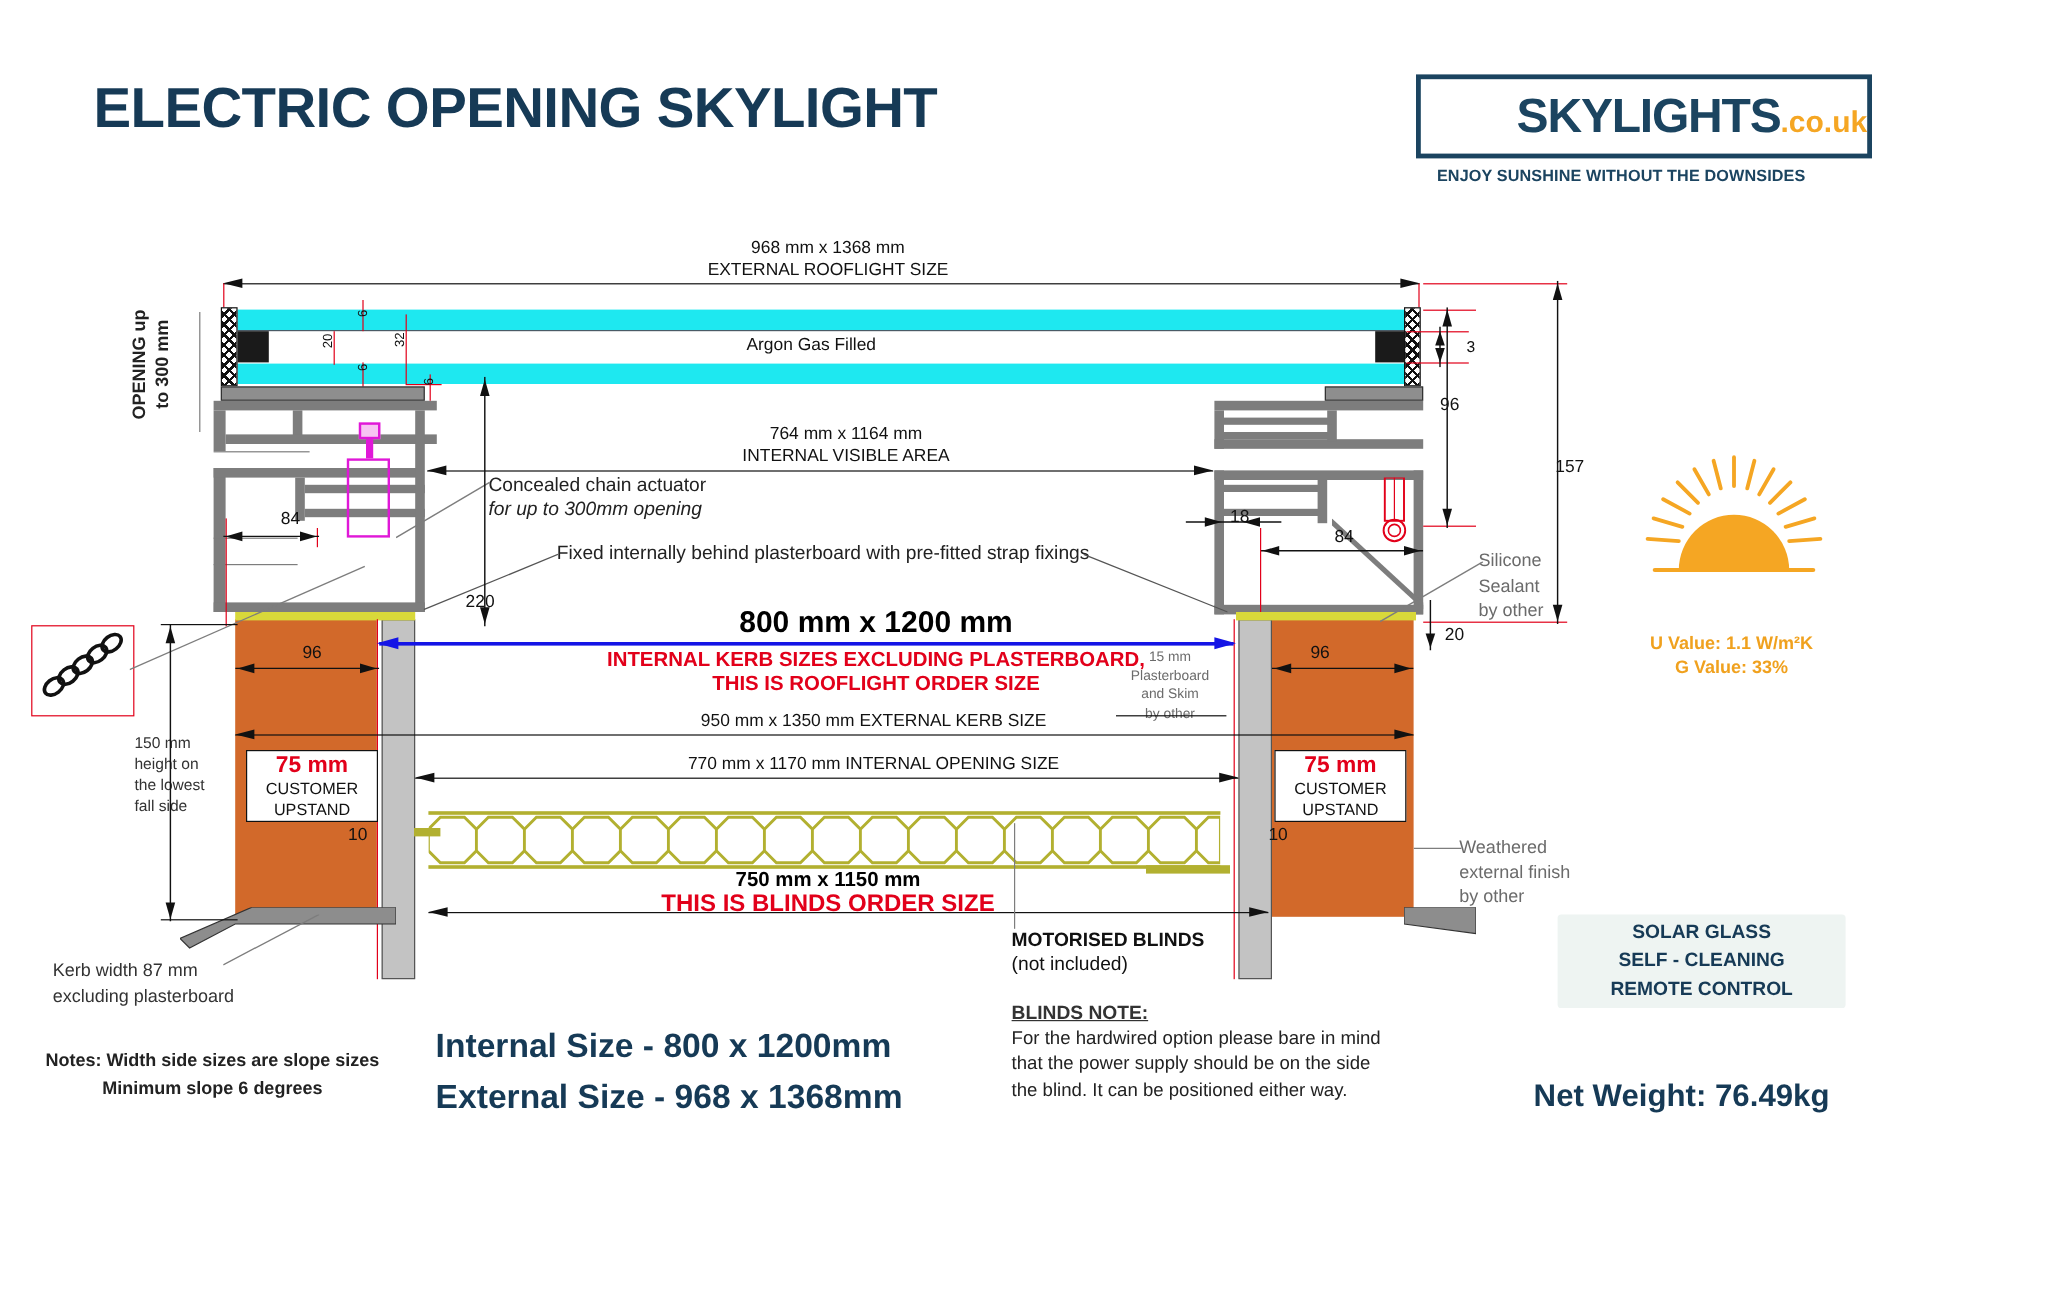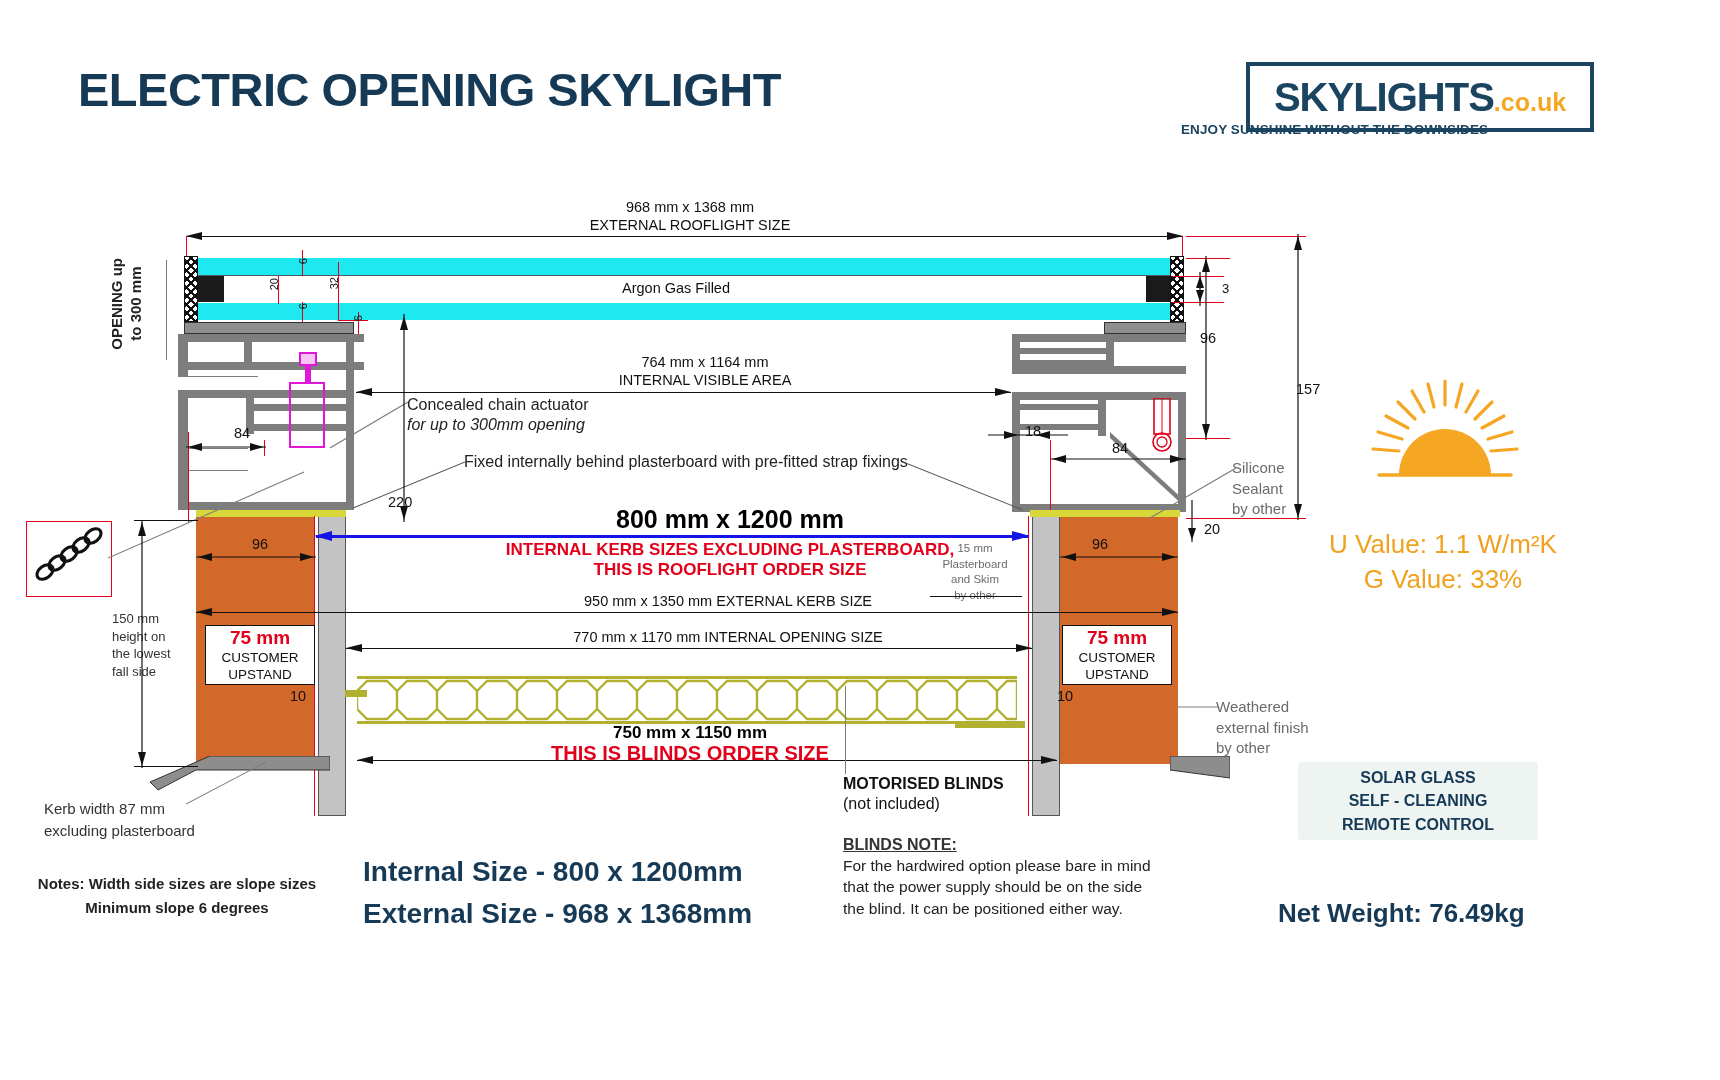--- a/index.html
+++ b/index.html
@@ -3,26 +3,26 @@
 <meta charset="utf-8">
 <style>
   html,body{margin:0;padding:0;background:#fff;}
   body{width:1720px;height:1080px;position:relative;overflow:hidden;
        font-family:"Liberation Sans", sans-serif;color:#000;}
   .abs{position:absolute;}
   .ctr{text-align:center;}
 
   
   #title{left:78px;top:62px;font-size:47px;font-weight:bold;color:#163a56;letter-spacing:-0.5px;}
-  #logo-box{left:1246px;top:62px;width:340px;height:62px;border:4px solid #1b4460;
-            background:#fff;display:flex;align-items:center;justify-content:center;}
+  #logo-box{left:1180px;top:62px;width:340px;height:62px;border:4px solid #1b4460;
+            background:#fff;display:flex;align-items:center;justify-content:flex-end;padding-left:32px;}
   #logo-text{font-size:40px;font-weight:bold;color:#1b4460;letter-spacing:-1px;line-height:1;}
   #logo-text .dom{color:#f5a623;font-size:25px;font-weight:bold;letter-spacing:0;}
-  #tagline{left:1181px;top:122px;width:340px;font-size:13.5px;font-weight:bold;color:#1b4460;
-           text-align:left;letter-spacing:0.1px;}
+  #tagline{left:1181px;top:139px;width:340px;font-size:13.5px;font-weight:bold;color:#1b4460;
+           text-align:center;letter-spacing:0.1px;}
 
   
   .dim{font-size:14.5px;color:#111;white-space:nowrap;}
   .dimsm{font-size:13px;color:#111;white-space:nowrap;}
   .tiny{font-size:11px;color:#111;white-space:nowrap;}
   .grey{color:#6b6b6b;}
   .note{font-size:16px;color:#222;white-space:nowrap;}
   .red{color:#e2001a;}
   .blue{color:#000000;}
   .bold{font-weight:bold;}
@@ -48,21 +48,21 @@
      background-color:#fff;border:1px solid #111;box-sizing:border-box;}
   .grout{position:absolute;background:#8e8e8e;border:1px solid #333;box-sizing:border-box;}
   .magenta{position:absolute;border:2px solid #e018d8;box-sizing:border-box;}
 
   
   #blind{position:absolute;left:357px;top:676px;width:660px;height:42px;
          border-top:3px solid #b2b030;border-bottom:3px solid #b2b030;background:#fff;overflow:hidden;}
   #blind svg{display:block;}
 
   
-  #uvals{left:1318px;top:527px;width:250px;text-align:center;font-size:26px;font-weight:normal;color:#f0a11e;line-height:1.35;}
+  #uvals{left:1318px;top:527px;width:250px;text-align:center;font-size:15px;font-weight:bold;color:#f0a11e;line-height:1.35;}
   #sunbox{left:1365px;top:375px;width:160px;height:120px;}
   #glassbox{left:1298px;top:762px;width:240px;height:78px;background:#eef4f2;
             display:flex;flex-direction:column;align-items:center;justify-content:center;
             font-size:16px;font-weight:bold;color:#163a56;line-height:1.45;border-radius:3px;}
   #netweight{left:1278px;top:898px;font-size:26px;font-weight:bold;color:#163a56;white-space:nowrap;}
 
   
   #internal-size{left:363px;top:856px;font-size:28px;font-weight:bold;color:#163a56;white-space:nowrap;}
   #external-size{left:363px;top:898px;font-size:28px;font-weight:bold;color:#163a56;white-space:nowrap;}
   #notes{left:22px;top:872px;font-size:15px;font-weight:bold;color:#222;line-height:1.6;text-align:center;width:310px;}

